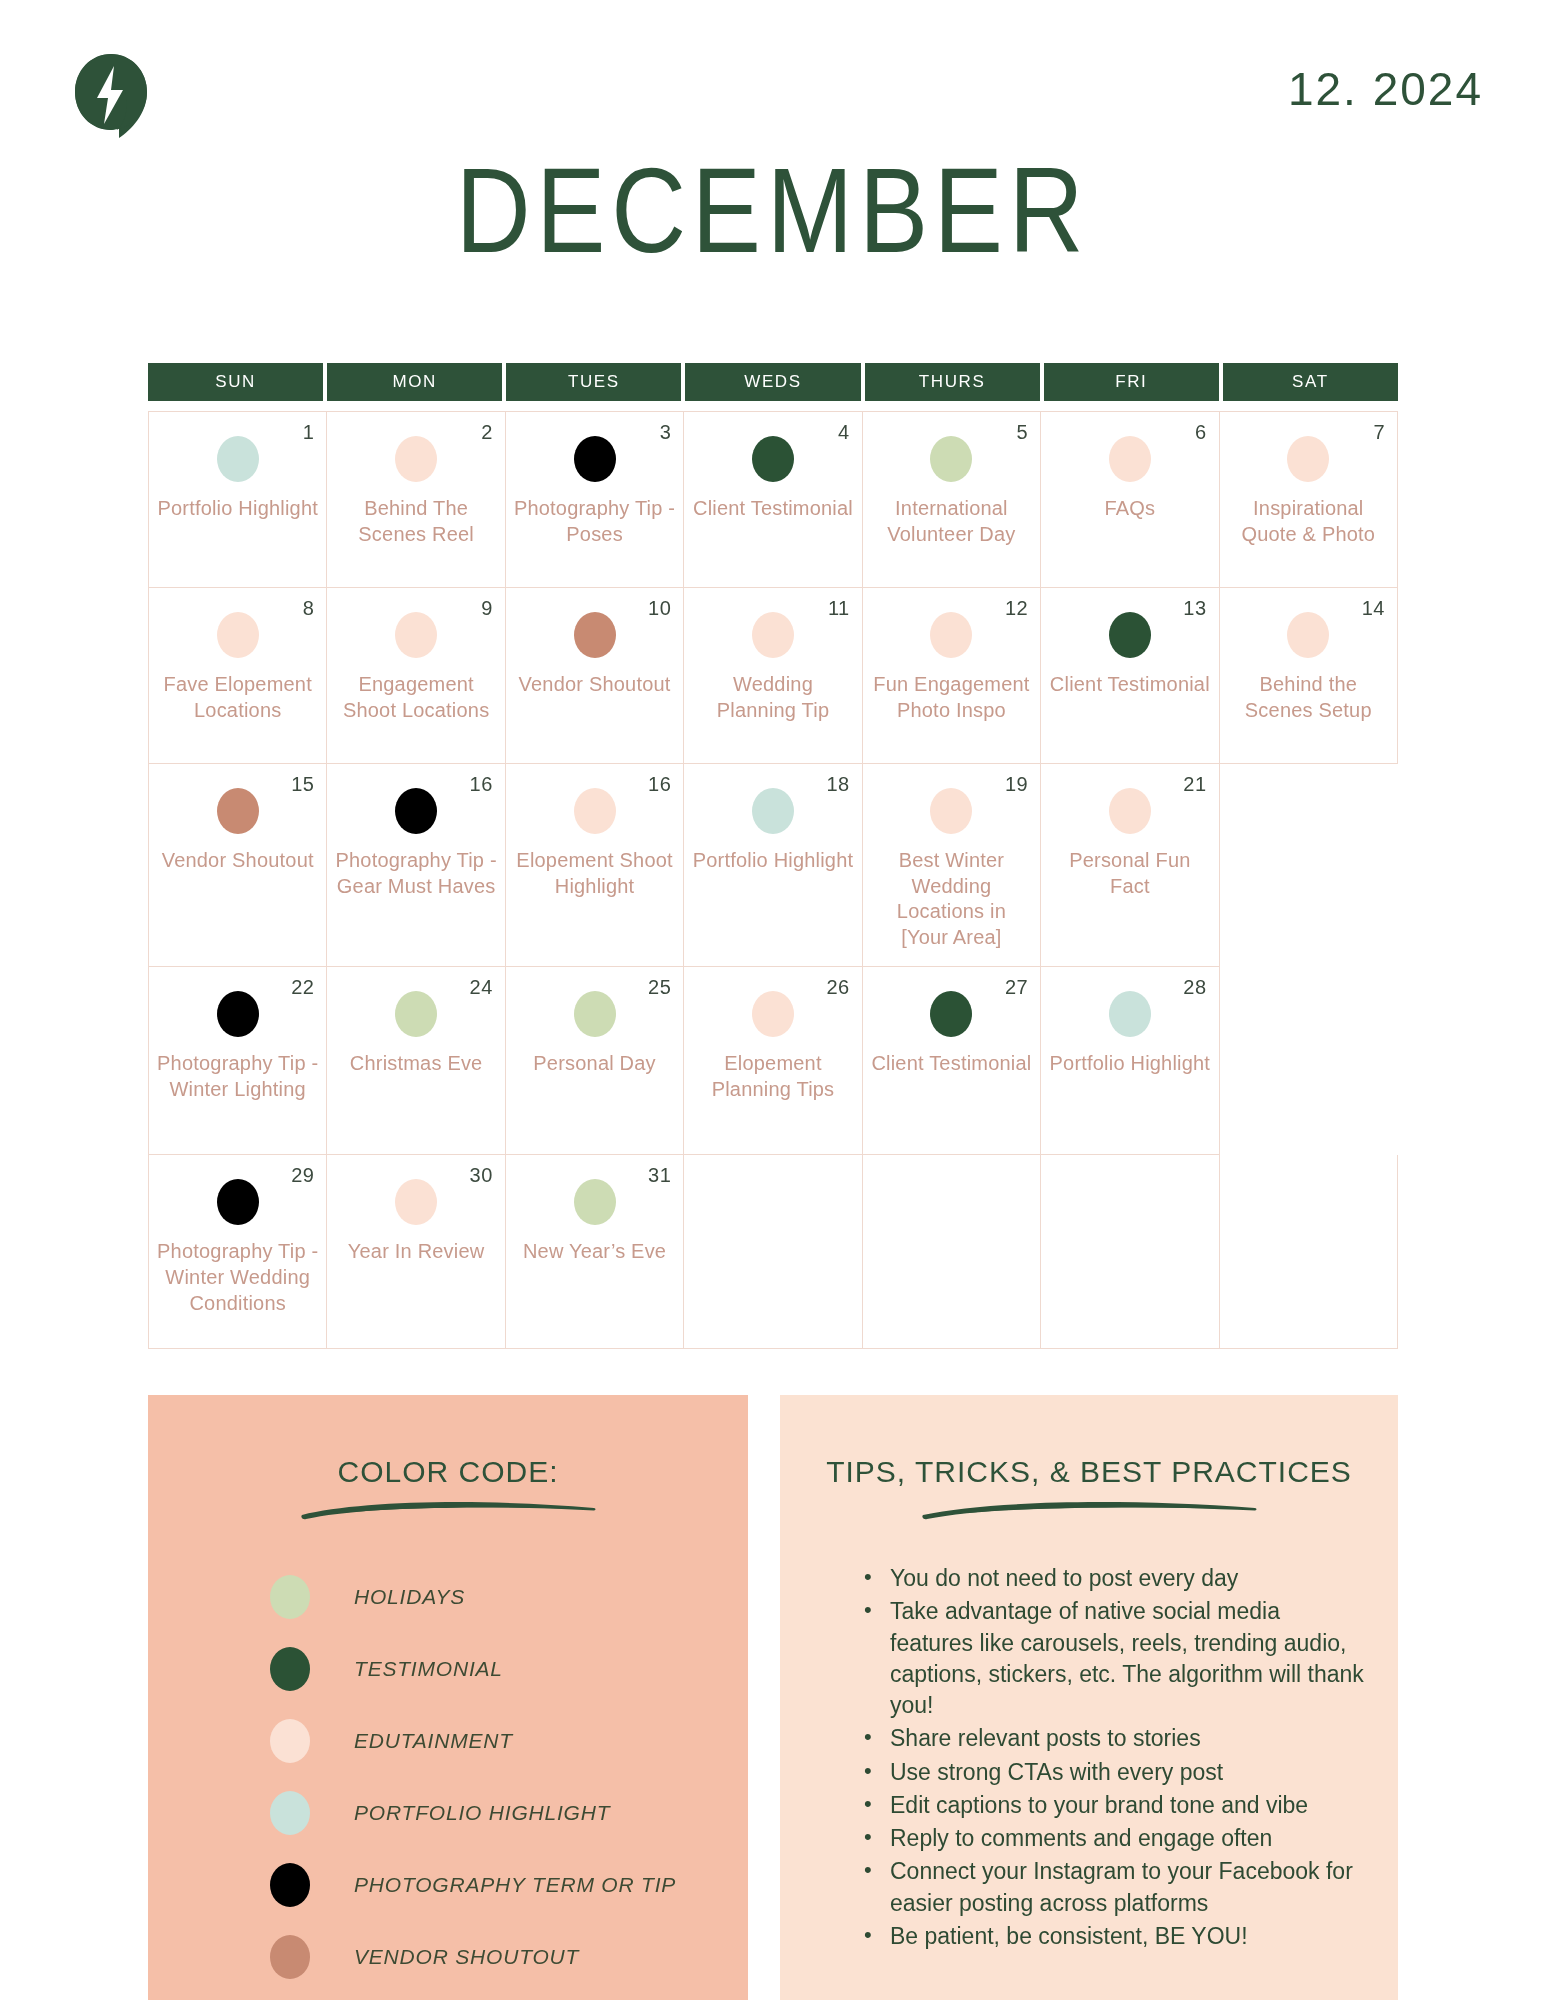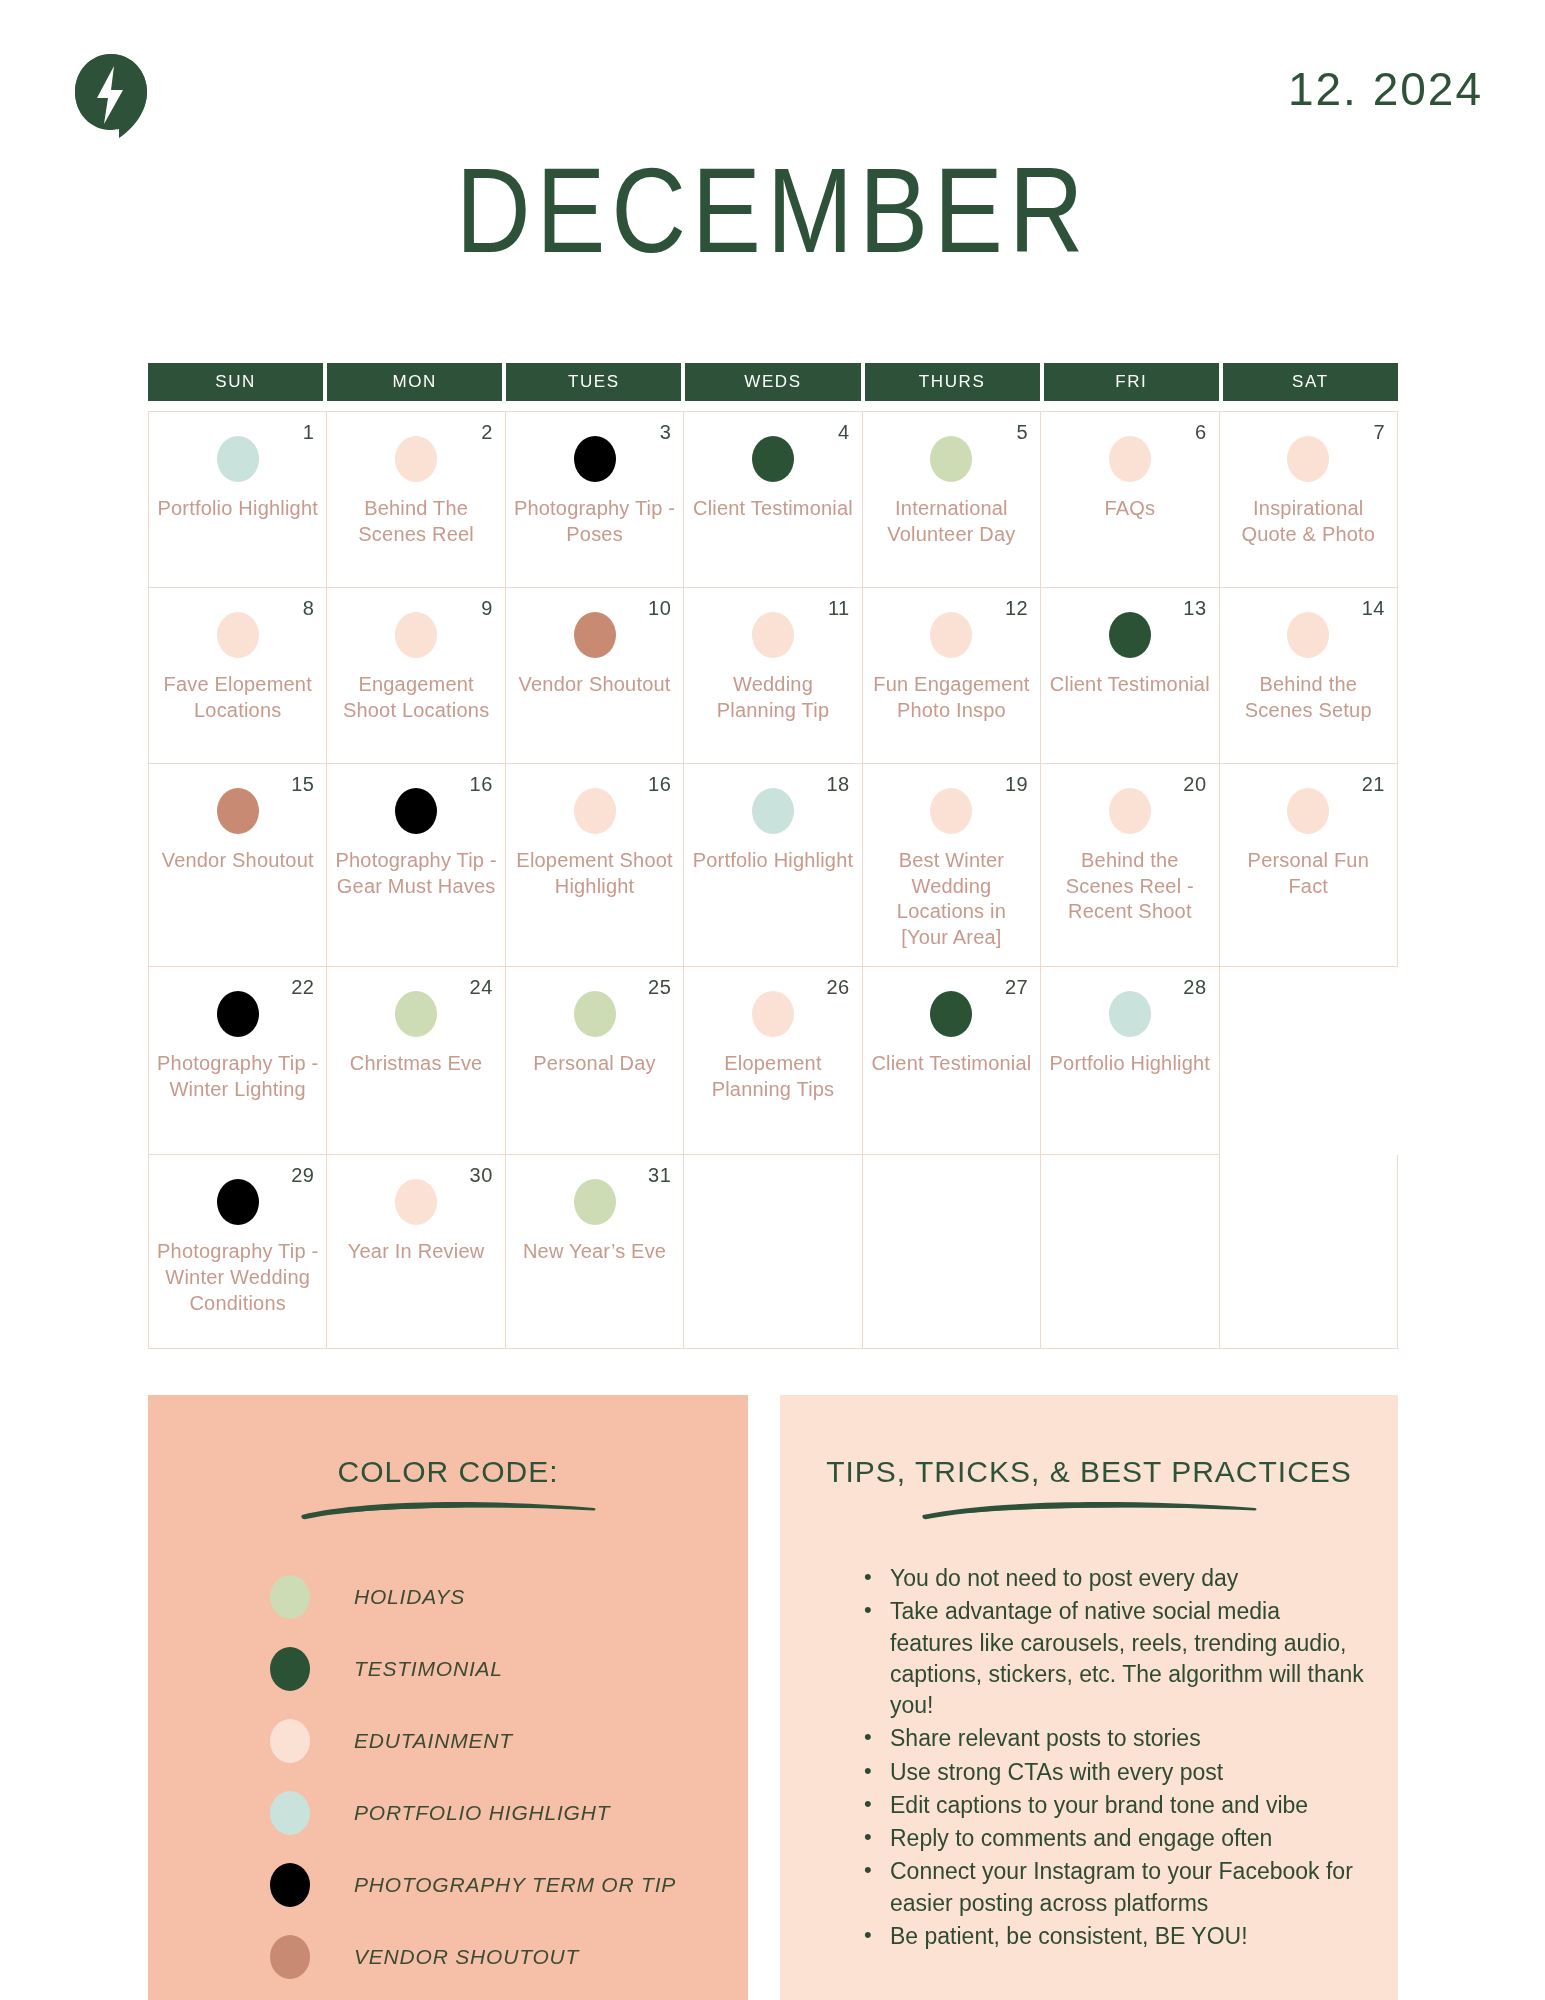--- a/index.html
+++ b/index.html
@@ -324,25 +324,20 @@
         </div>
         <div class="day">
           <div class="daynum">18</div>
           <div class="dot" style="background: rgb(201, 226, 219);"></div>
           <div class="daytext">Portfolio Highlight</div>
         </div>
         <div class="day">
           <div class="daynum">19</div>
           <div class="dot" style="background: rgb(251, 225, 212);"></div>
           <div class="daytext">Best Winter Wedding Locations in [Your Area]</div>
-        </div>
-        <div class="day">
-          <div class="daynum">20</div>
-          <div class="dot" style="background: rgb(251, 225, 212);"></div>
-          <div class="daytext">Behind the Scenes Reel - Recent Shoot</div>
         </div>
         <div class="day">
           <div class="daynum">21</div>
           <div class="dot" style="background: rgb(251, 225, 212);"></div>
           <div class="daytext">Personal Fun Fact</div>
         </div>
       </div>
       <div class="week week-4">
         <div class="day">
           <div class="daynum">22</div>

